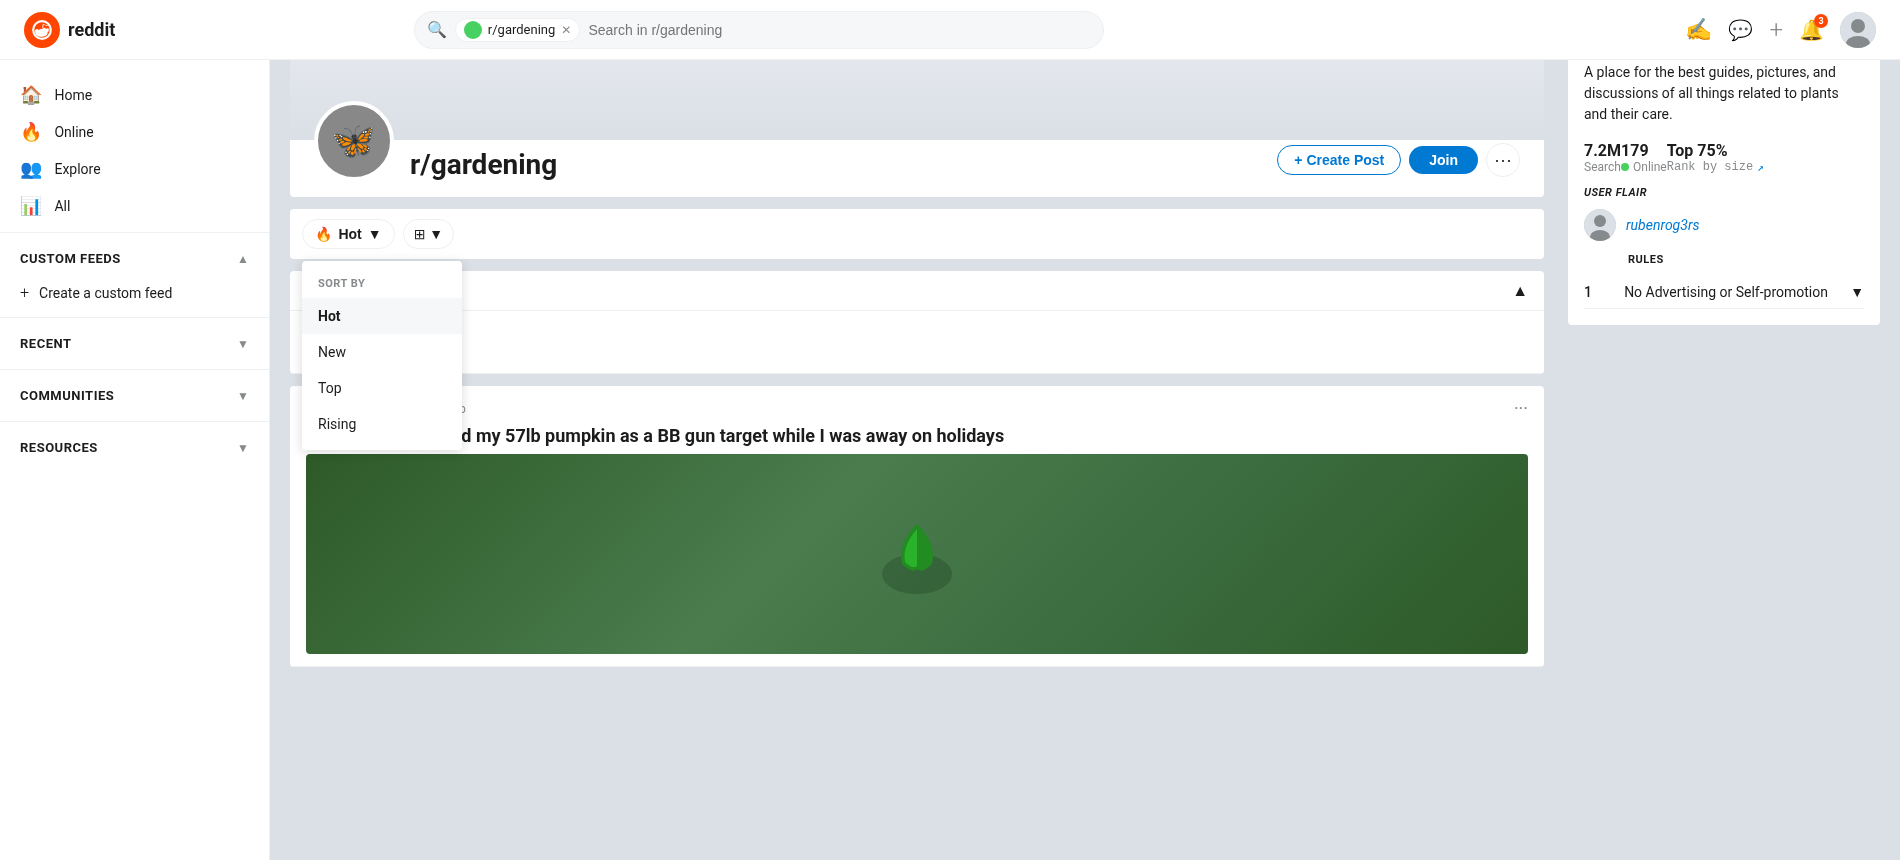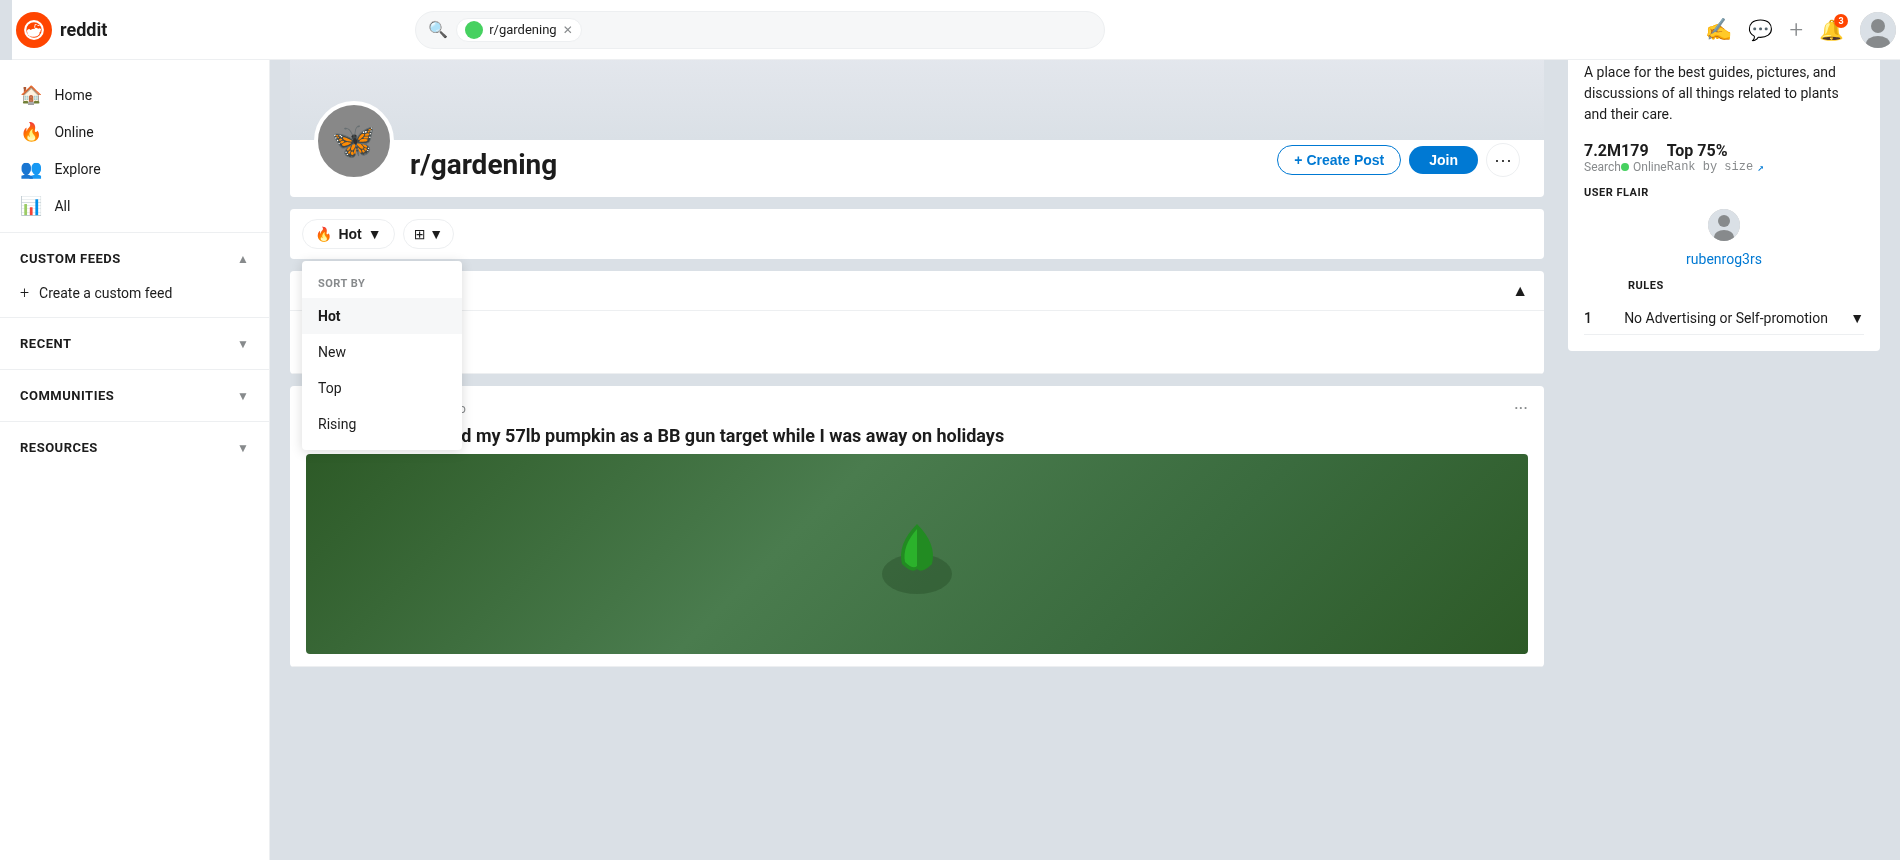--- a/index.html
+++ b/index.html
@@ -1,22 +1,22 @@
 <!DOCTYPE html>
 <html><head>
   <meta charset="utf-8">
   <style>
     * { box-sizing: border-box; margin: 0; padding: 0; }
     body { font-family: -apple-system, BlinkMacSystemFont, 'Segoe UI', Roboto, sans-serif; background: #dae0e6; color: #1c1c1c; }
 
     
     .topnav {
-      position: fixed; top: 0; left: 12px; right: 0; height: 60px;
+      position: fixed; top: 0; left: 0; right: 0; height: 60px;
       background: #fff; border-bottom: 1px solid #edeff1;
-      display: flex; align-items: center; padding: 0 4px; gap: 16px; z-index: 100;
+      display: flex; align-items: center; padding: 0 24px; gap: 16px; z-index: 100;
     }
     .logo { display: flex; align-items: center; gap: 8px; cursor: pointer; }
     .logo-circle { width: 36px; height: 36px; background: #ff4500; border-radius: 50%; display: flex; align-items: center; justify-content: center; }
     .logo-circle svg { fill: white; width: 22px; height: 22px; }
     .logo-text { font-size: 18px; font-weight: 700; color: #1c1c1c; }
 
     .search-bar {
       flex: 1; max-width: 690px; margin: 0 auto;
       display: flex; align-items: center;
       border: 1px solid #edeff1; border-radius: 20px;
@@ -161,23 +161,23 @@
     .sidebar-card-desc { font-size: 14px; color: #1c1c1c; margin-bottom: 16px; line-height: 1.5; }
     .stats-row { display: flex; margin-bottom: 12px; }
     .stat-item { text-align: left; }
     .stat-value { font-size: 16px; font-weight: 700; }
     .stat-label { font-size: 12px; color: #878a8c; display: flex; align-items: center; gap: 4px; }
     .online-dot { width: 8px; height: 8px; border-radius: 50%; background: #46d160; display: inline-block; }
     .stat-rank { font-size: 16px; font-weight: 700; color: #1c1c1c; }
     .rank-label { font-size: 12px; color: #878a8c; display: flex; align-items: center; gap: 4px; font-family: Liberation Mono, monospace; }
     .rank-link { color: #0079d3; font-size: 11px; cursor: pointer; }
 
-    .user-flair-section { margin-top: 12px; }
+    .user-flair-section { margin-top: 12px; font-style: italic; }
     .user-flair-title { font-size: 11px; font-weight: 700; text-transform: uppercase; letter-spacing: 0.5px; margin-bottom: 10px; }
-    .user-flair-row { display: flex; align-items: center; gap: 10px; flex-direction: column; }
+    .user-flair-row { display: flex; align-items: center; gap: 10px; }
     .flair-avatar { width: 32px; height: 32px; border-radius: 50%; background: #ccc; overflow: hidden; }
 
     .rules-section { margin-top: 12px; }
     .rules-title { font-size: 11px; font-weight: 700; text-transform: uppercase; letter-spacing: 0.5px; margin-bottom: 10px; padding-left: 44px; }
     .rule-item { display: flex; align-items: center; justify-content: space-between; padding: 8px 0; border-bottom: 1px solid #edeff1; font-size: 14px; cursor: pointer; }
     .rule-number { margin-right: 10px; font-weight: 500; }
   </style>
 </head>
 <body>
 
@@ -193,20 +193,21 @@
     <span class="logo-text">reddit</span>
   </div>
 
   <div class="search-bar">
     <span class="search-icon">🔍</span>
     <div class="search-pill">
       <div class="search-pill-avatar"></div>
       <span>r/gardening</span>
       <span class="search-pill-close">✕</span>
     </div>
+    <input class="search-input" type="text" placeholder="Search in r/gardening" style="">
   </div>
 
   <div class="nav-icons">
     <span class="nav-icon" style="font-size:22px;">✍️</span>
     <span class="nav-icon">💬</span>
     <span class="nav-icon" style="font-size:24px; font-weight:300;">+</span>
     <span class="nav-icon" style="position:relative;">
       🔔
       <span class="notif-badge">3</span>
     </span>

